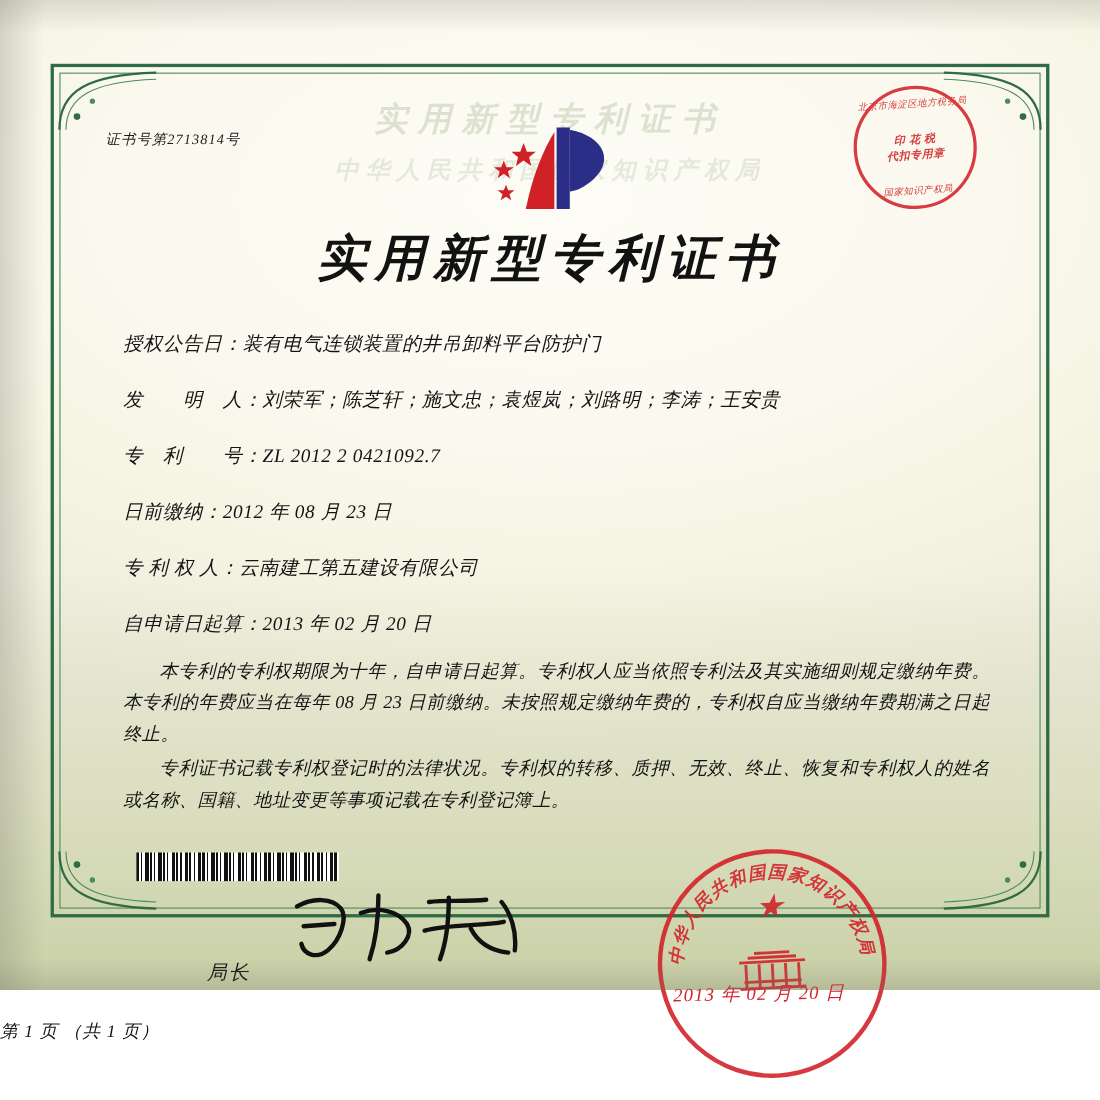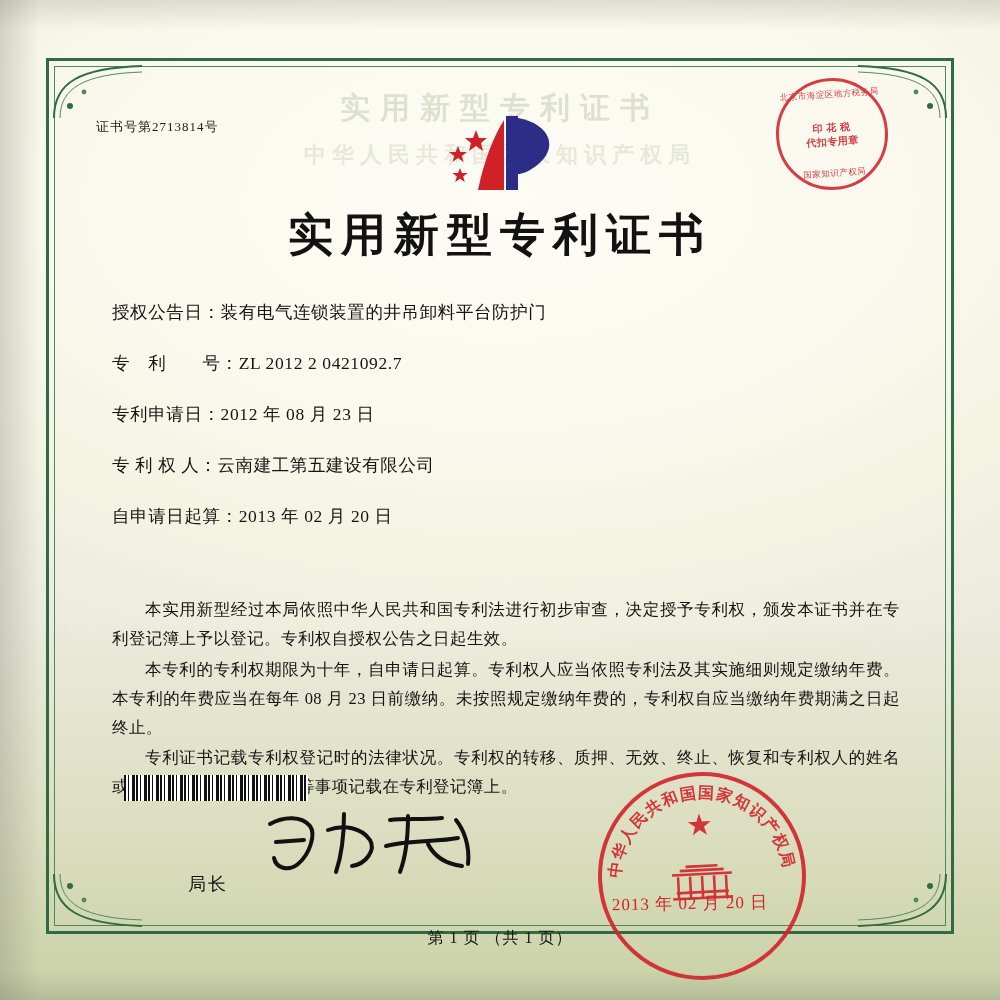--- a/index.html
+++ b/index.html
@@ -10,25 +10,26 @@
   body {
     width: 1000px;
     height: 1000px;
     font-family: "Liberation Serif", serif;
     overflow: hidden;
   }
 
   .page {
     position: relative;
     width: 1000px;
-    height: 1000px;
+    height: 900px;
     background:
       radial-gradient(ellipse 900px 500px at 50% 20%, #fdfcf5 0%, #fbf9ee 45%, #f5f3e2 70%, #eceadc 100%),
       #f4f2e4;
     box-sizing: border-box;
+    font-style: italic;
   }
 
   
   .page-wash {
     position: absolute;
     left: 0; right: 0; bottom: 0;
     height: 380px;
     background: linear-gradient(to bottom, rgba(210,215,170,0) 0%, rgba(199,208,158,0.45) 55%, rgba(186,198,143,0.70) 100%);
     pointer-events: none;
   }
@@ -264,21 +265,21 @@
     color: #d2232a;
     letter-spacing: 1px;
     transform: rotate(-1deg);
   }
 
   
   .footer {
     position: absolute;
     left: 0; right: 0;
     top: 928px;
-    text-align: center;
+    text-align: left;
     font-size: 16px;
     color: #141414;
     letter-spacing: 1px;
   }
 
   
   .scan-edge-left {
     position: absolute;
     left: 0; top: 0; bottom: 0;
     width: 40px;
@@ -370,35 +371,37 @@
     <div class="arc-bottom">国家知识产权局</div>
   </div>
 
   <div class="title">实用新型专利证书</div>
 
   <div class="fields">
     <div class="field-row">
       <span class="field-label">授权公告日：</span><span class="field-value">装有电气连锁装置的井吊卸料平台防护门</span>
     </div>
     <div class="field-row">
+      <span class="field-label">发　　明　人：</span><span class="field-value">刘荣军；陈芝轩；施文忠；袁煜岚；刘路明；李涛；王安贵</span>
+    </div>
+    <div class="field-row">
       <span class="field-label">专　利　　号：</span><span class="field-value">ZL 2012 2 0421092.7</span>
     </div>
     <div class="field-row">
-      <span class="field-label">专利申请日：</span><span class="field-value">2012 年 08 月 23 日</span>
+      <span class="field-label">日前缴纳：</span><span class="field-value">2012 年 08 月 23 日</span>
     </div>
     <div class="field-row">
       <span class="field-label">专 利 权 人：</span><span class="field-value">云南建工第五建设有限公司</span>
     </div>
     <div class="field-row">
       <span class="field-label">自申请日起算：</span><span class="field-value">2013 年 02 月 20 日</span>
     </div>
   </div>
 
   <div class="body-text">
-    <p>本实用新型经过本局依照中华人民共和国专利法进行初步审查，决定授予专利权，颁发本证书并在专利登记簿上予以登记。专利权自授权公告之日起生效。</p>
     <p>本专利的专利权期限为十年，自申请日起算。专利权人应当依照专利法及其实施细则规定缴纳年费。本专利的年费应当在每年 08 月 23 日前缴纳。未按照规定缴纳年费的，专利权自应当缴纳年费期满之日起终止。</p>
     <p>专利证书记载专利权登记时的法律状况。专利权的转移、质押、无效、终止、恢复和专利权人的姓名或名称、国籍、地址变更等事项记载在专利登记簿上。</p>
   </div>
 
   <div class="barcode"></div>
 
   <div class="director">局长</div>
 
   <div class="signature">
     <svg width="230" height="80" viewBox="0 0 230 80">

